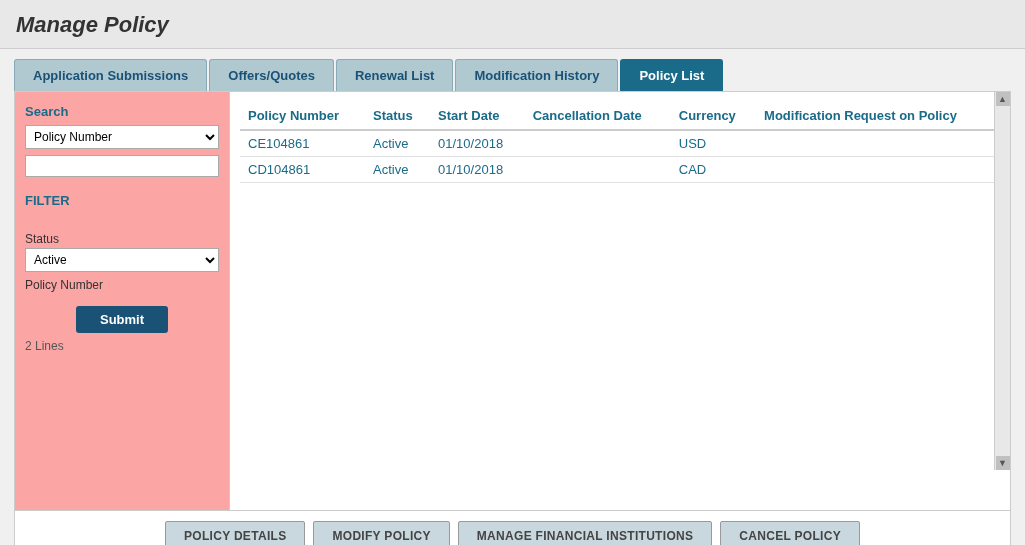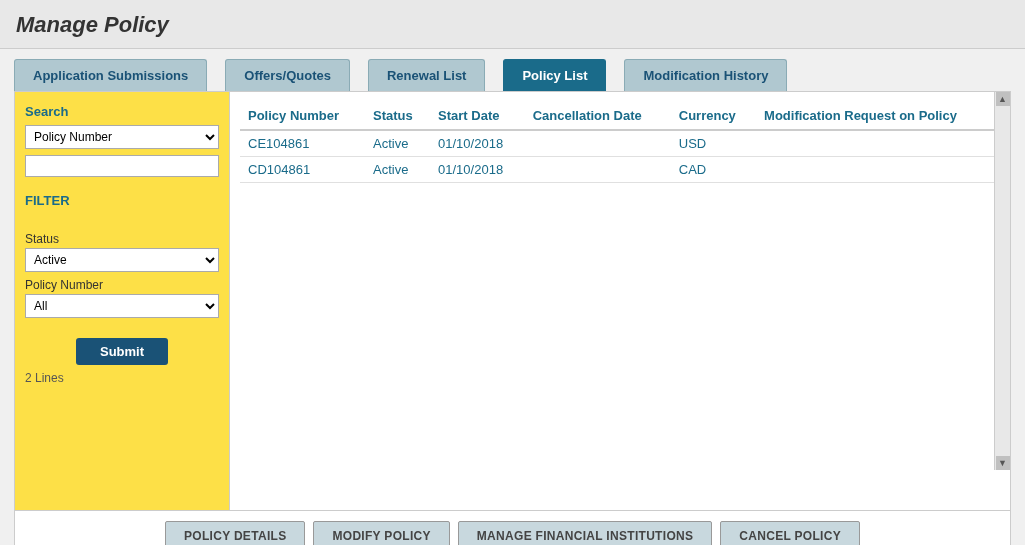--- a/index.html
+++ b/index.html
@@ -17,21 +17,21 @@
       font-style: italic;
     }
 
     .main-content {
       padding: 10px 14px;
     }
 
     
     .tabs {
       display: flex;
-      gap: 18px;
+      gap: 2px;
       margin-bottom: 0;
     }
     .tab {
       padding: 8px 18px;
       background: #b0c8d0;
       color: #1a5276;
       font-weight: bold;
       font-size: 13px;
       border: 1px solid #8aabb5;
       border-bottom: none;
@@ -51,21 +51,21 @@
       border: 1px solid #ccc;
       min-height: 420px;
     }
 
     
     .sidebar {
       width: 215px;
       min-width: 215px;
       border-right: 1px solid #ccc;
       padding: 12px 10px;
-      background: #fde047;
+      background: #fca5a5;
     }
     .sidebar-section-title {
       font-weight: bold;
       color: #1a6b8a;
       font-size: 13px;
       margin-bottom: 6px;
     }
     .search-select, .search-input, .filter-select {
       width: 100%;
       padding: 3px 4px;
@@ -188,39 +188,38 @@
 <div class="page-header">
   <span class="page-title">Manage Policy</span>
 </div>
 
 <div class="main-content">
 
   <div class="tabs">
     <div class="tab">Application Submissions</div>
     <div class="tab">Offers/Quotes</div>
     <div class="tab">Renewal List</div>
+    <div class="tab">Modification History</div>
     <div class="tab active">Policy List</div>
-    <div class="tab">Modification History</div>
   </div>
 
   <div class="content-area">
 
     <div class="sidebar">
       <div class="sidebar-section-title">Search</div>
       <select class="search-select"><option>Policy Number</option><option>Policy Status</option><option>Start Date</option></select>
       <input type="text" class="search-input" value="" style="">
 
       <div class="filter-section">
         <div class="filter-title">FILTER</div>
 
         <span class="filter-label">Status</span>
         <select class="filter-select"><option>Active</option><option>Inactive</option><option>All</option></select>
 
         <span class="filter-label">Policy Number</span>
-        <select class="filter-select"><option>All</option><option>CE104861</option><option>CD104861</option></select>
       </div>
 
       <button class="submit-btn">Submit</button>
       <div class="lines-count">2 Lines</div>
     </div>
 
     <div class="table-area">
       <table class="policy-table">
         <thead>
           <tr>

